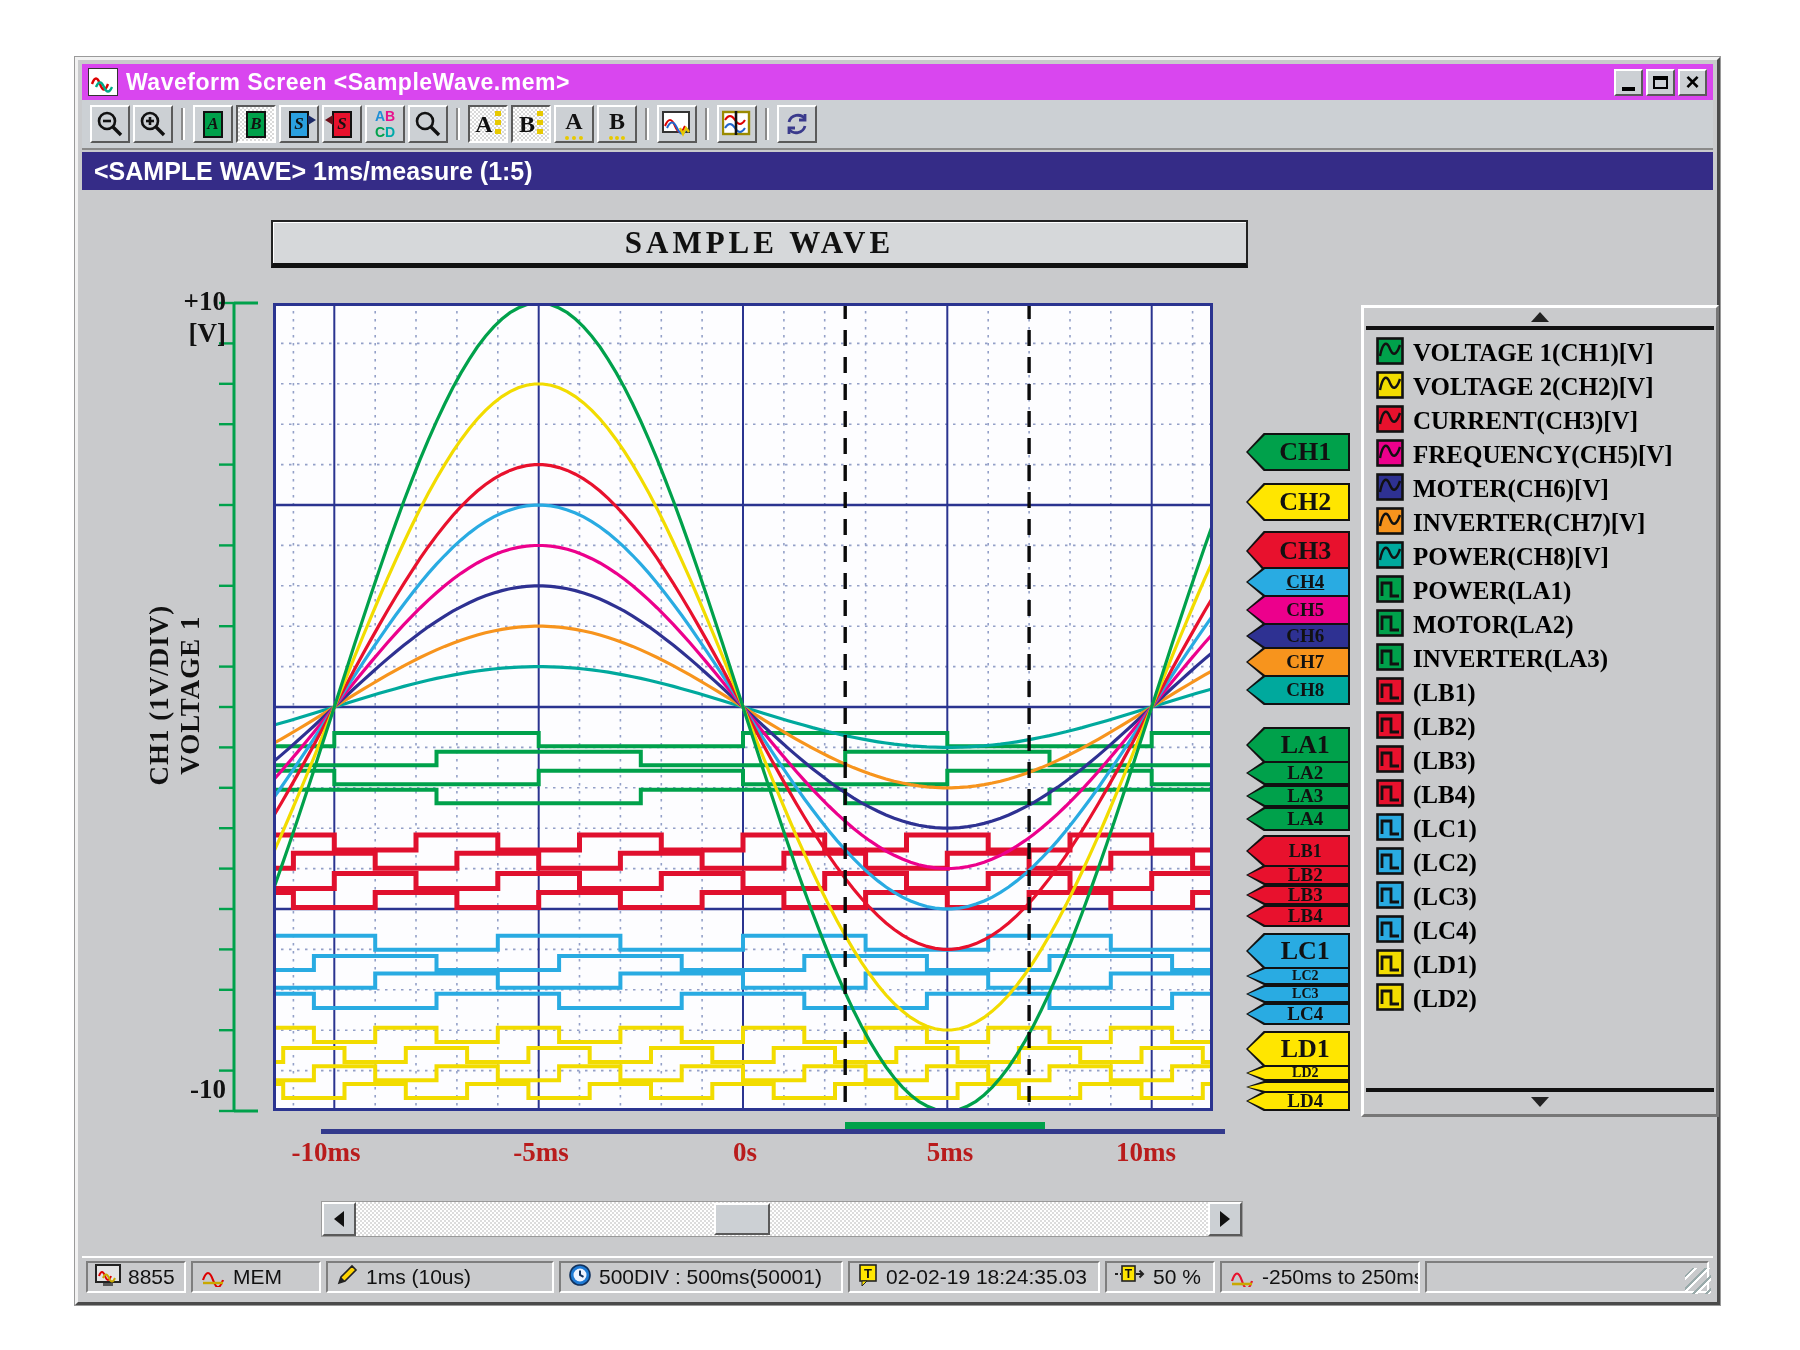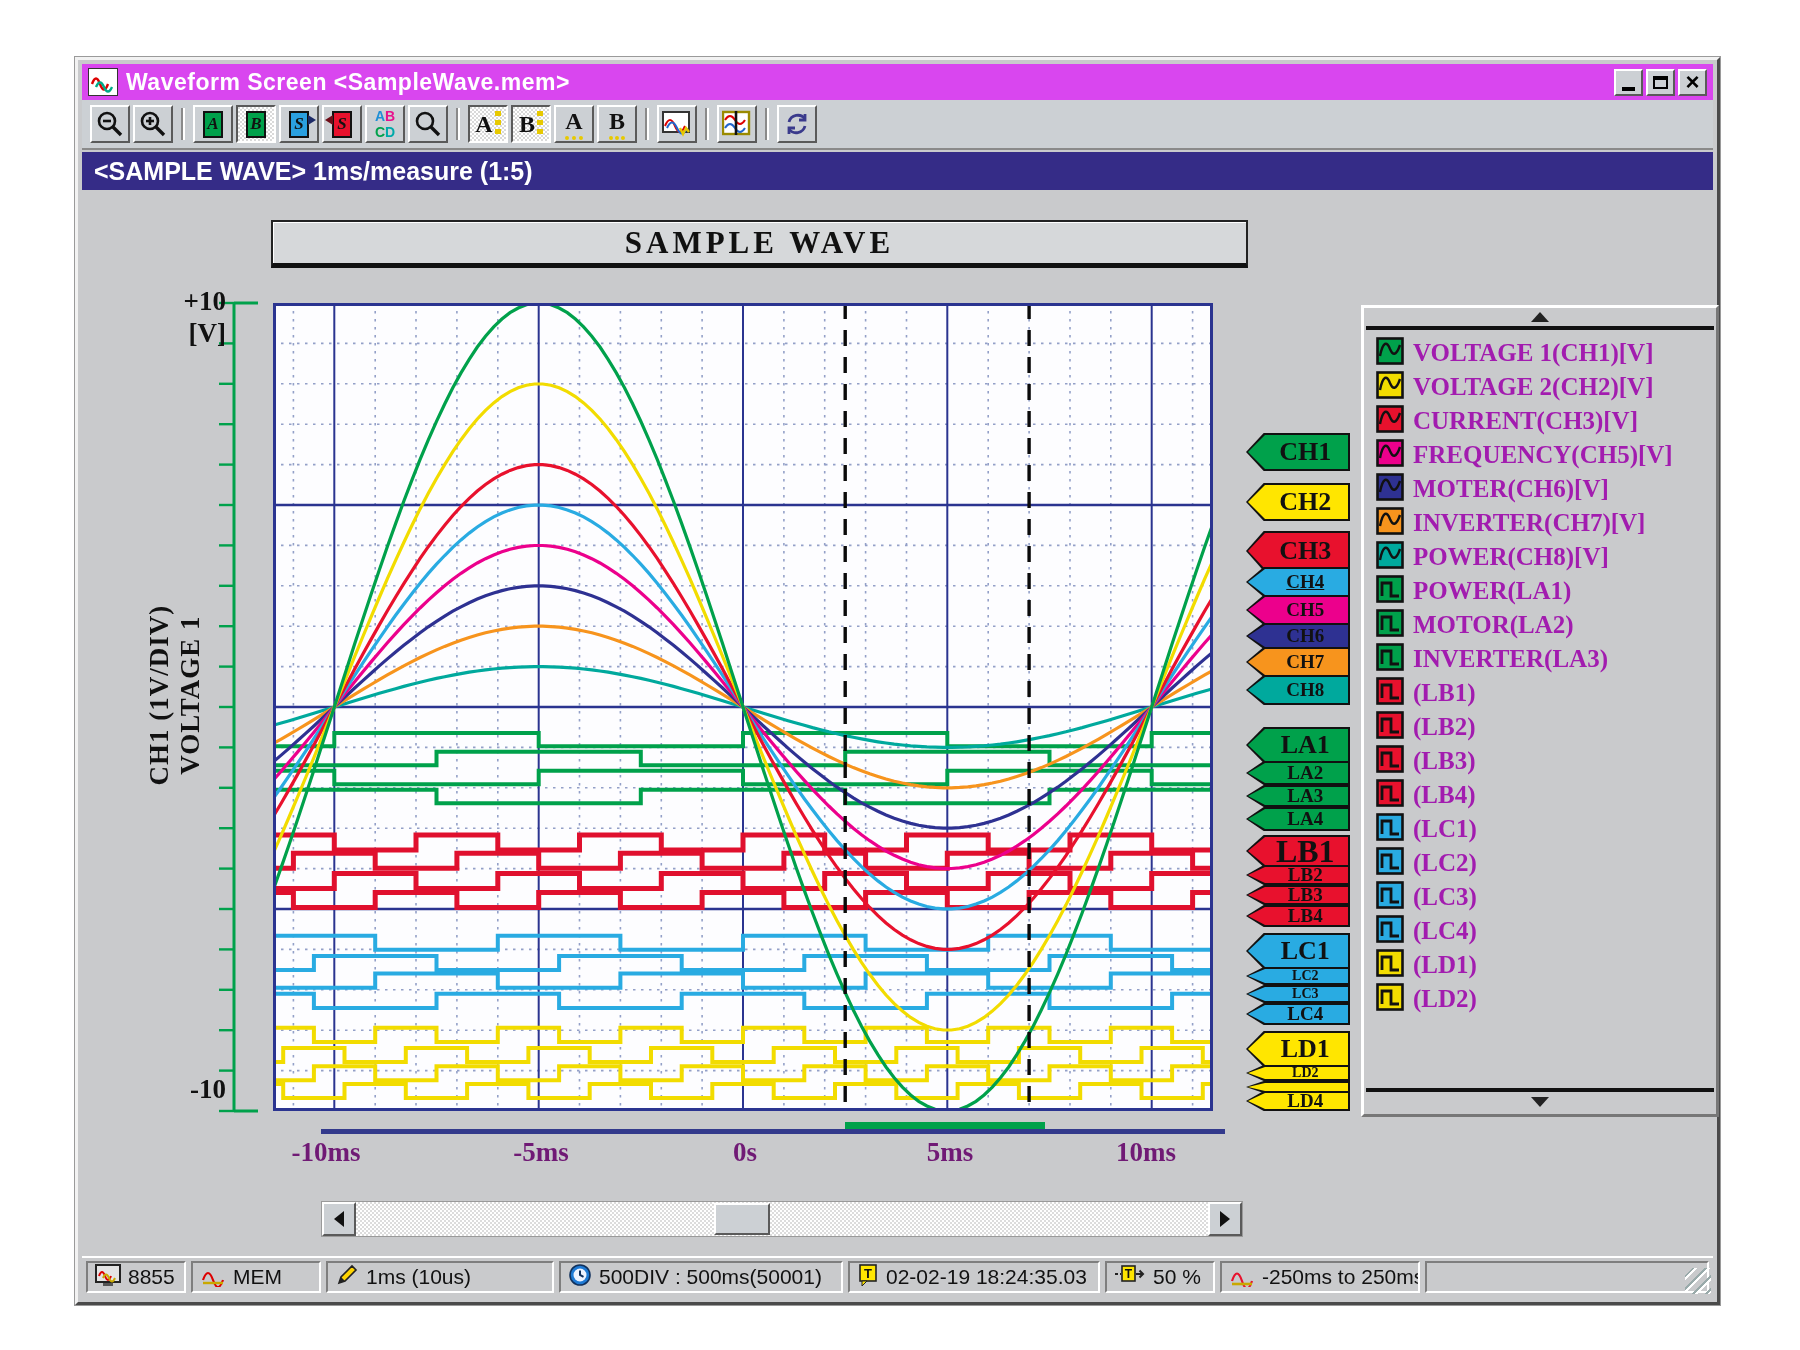--- a/index.html
+++ b/index.html
@@ -47,24 +47,24 @@
   .tag .out{position:absolute;inset:0;background:#111;clip-path:polygon(0 50%,17% 0,100% 0,100% 100%,17% 100%)}
   .tag .in{position:absolute;inset:2px;clip-path:polygon(0 50%,17% 0,100% 0,100% 100%,17% 100%)}
   .tag .lbl{position:absolute;inset:0;display:flex;align-items:center;justify-content:center;padding-left:14%;font-family:var(--serif);font-weight:bold;color:#111;white-space:nowrap;overflow:hidden}
   .legend{position:absolute;left:1279px;top:115px;width:358px;height:812px;background:#c9cacc;border:3px solid;border-color:#fff #777 #777 #fff}
   .legtop{position:absolute;left:2px;right:2px;top:0;height:22px;border-bottom:4px solid #111;display:flex;align-items:center;justify-content:center;cursor:pointer}
   .legbottom{position:absolute;left:2px;right:2px;bottom:2px;height:24px;border-top:4px solid #111;display:flex;align-items:center;justify-content:center;cursor:pointer}
   .tri-up{width:0;height:0;border-left:9px solid transparent;border-right:9px solid transparent;border-bottom:10px solid #222}
   .tri-down{width:0;height:0;border-left:9px solid transparent;border-right:9px solid transparent;border-top:10px solid #222}
   #legend-items{position:absolute;left:4px;right:4px;top:28px}
   .legrow{height:34px;display:flex;align-items:center;gap:9px;padding-left:8px;cursor:pointer}
-  .legrow .txt{font:bold 25px var(--serif);color:#a21caf;white-space:nowrap}
+  .legrow .txt{font:bold 25px var(--serif);color:#000000;white-space:nowrap}
   .xbar{position:absolute;left:239px;top:939px;width:904px;height:5px;background:#333a8c}
   .xhl{position:absolute;left:763px;top:932px;width:200px;height:7px;background:#00a14b}
-  .xlab{position:absolute;top:947px;font:bold 27px var(--serif);color:#701a75;transform:translateX(-50%);white-space:nowrap}
+  .xlab{position:absolute;top:947px;font:bold 27px var(--serif);color:#b91c1c;transform:translateX(-50%);white-space:nowrap}
   .hscroll{position:absolute;left:239px;top:1011px;width:922px;height:36px;background:repeating-conic-gradient(#fff 0% 25%,#dcdcdc 0% 50%) 0 0/4px 4px;border:1px solid #9a9a9a}
   .sbtn{position:absolute;top:0;width:34px;height:34px;background:#ccd0d4;border:2px solid;border-color:#fff #5a5a5a #5a5a5a #fff;display:flex;align-items:center;justify-content:center;cursor:pointer}
   .sbtn.left{left:0}.sbtn.right{right:0}
   .tri-left{width:0;height:0;border-top:8px solid transparent;border-bottom:8px solid transparent;border-right:10px solid #111}
   .tri-right{width:0;height:0;border-top:8px solid transparent;border-bottom:8px solid transparent;border-left:10px solid #111}
   .thumb{position:absolute;left:392px;top:1px;width:56px;height:32px;background:#ccd0d4;border:2px solid;border-color:#fff #5a5a5a #5a5a5a #fff;cursor:grab}
   
   .statusbar{position:absolute;left:4px;right:4px;bottom:6px;height:40px;background:#c9cacc;border-top:2px solid #fff;display:flex;align-items:center;gap:5px;padding:3px 4px}
   .scell{height:32px;border:2px solid;border-color:#7e7e7e #fff #fff #7e7e7e;display:flex;align-items:center;gap:7px;padding:0 7px;font:21px var(--sans);color:#111;white-space:nowrap;overflow:hidden}
   .scell.fill{flex:1}
@@ -381,21 +381,21 @@
             <div class="lbl" style="font-size: 19px;">LA3</div>
           </div>
           <div class="tag" style="top: 617px; height: 24px; width: 104px;">
             <div class="out"></div>
             <div class="in" style="background: rgb(0, 161, 75);"></div>
             <div class="lbl" style="font-size: 19px;">LA4</div>
           </div>
           <div class="tag" style="top: 645px; height: 32px; width: 104px;">
             <div class="out"></div>
             <div class="in" style="background: rgb(232, 17, 45);"></div>
-            <div class="lbl" style="font-size: 32px;">LB1</div>
+            <div class="lbl" style="font-size: 18px;">LB1</div>
           </div>
           <div class="tag" style="top: 675px; height: 20px; width: 104px;">
             <div class="out"></div>
             <div class="in" style="background: rgb(232, 17, 45);"></div>
             <div class="lbl" style="font-size: 19px;">LB2</div>
           </div>
           <div class="tag" style="top: 695px; height: 20px; width: 104px;">
             <div class="out"></div>
             <div class="in" style="background: rgb(232, 17, 45);"></div>
             <div class="lbl" style="font-size: 19px;">LB3</div>

